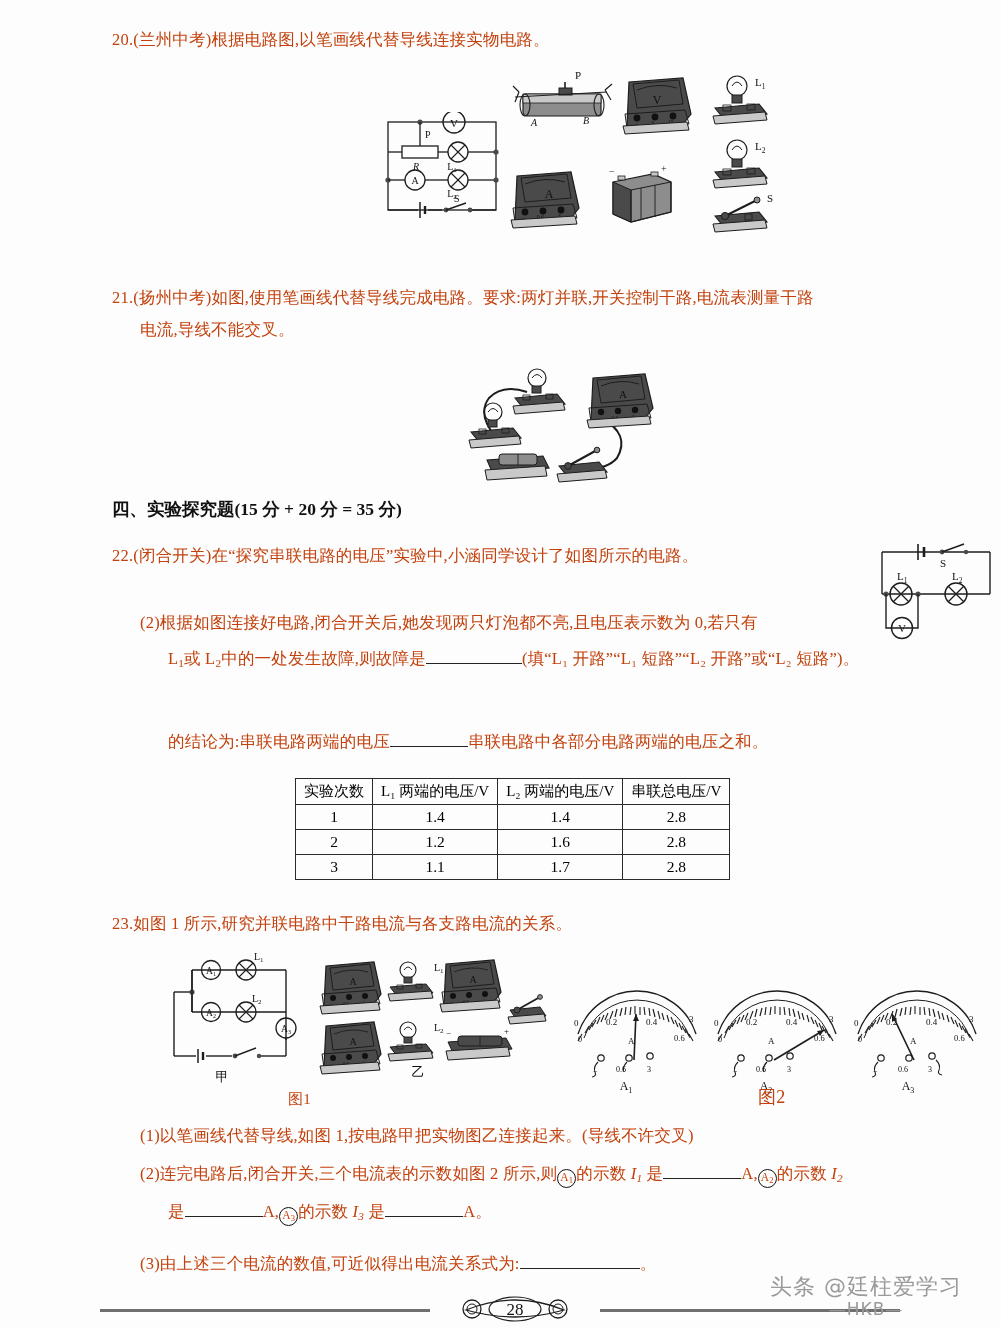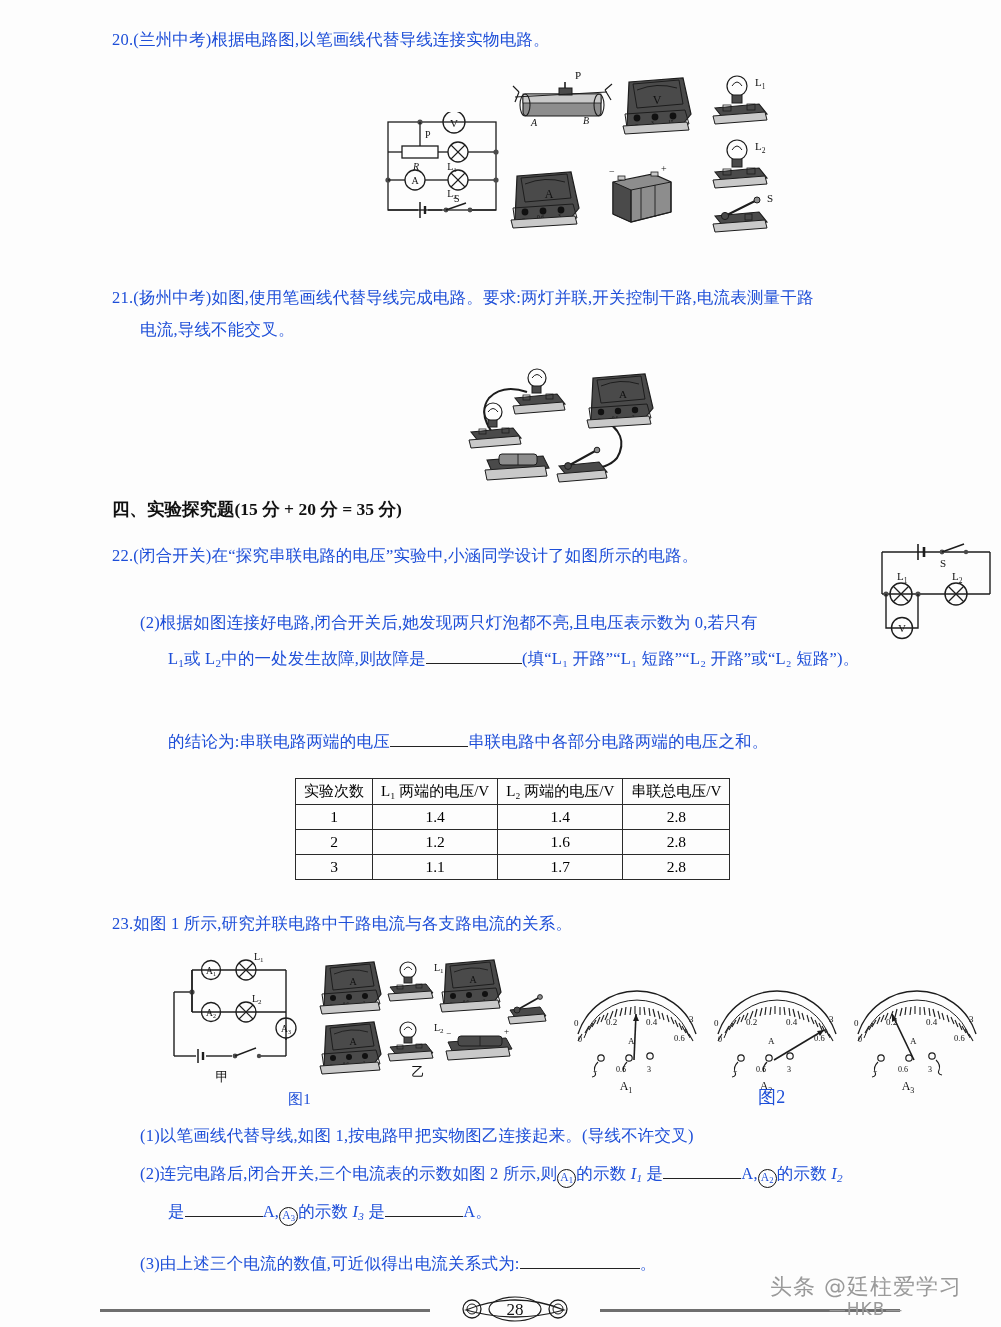--- a/index.html
+++ b/index.html
@@ -16,21 +16,21 @@
     width: 1001px;
     height: 1327px;
     background: #fdfdfd;
     overflow: hidden;
   }
   .q {
     position: absolute;
     font-size: 16.5px;
     line-height: 1.95;
     letter-spacing: 0.2px;
-    color: #1d4ed8;
+    color: #c2410c;
   }
   .sub { display: block; padding-left: 28px; }
   .blank {
     display: inline-block;
     border-bottom: 1px solid #222;
     vertical-align: baseline;
   }
   .b-md { width: 78px; }
   .b-lg { width: 96px; }
   .b-xl { width: 120px; }

